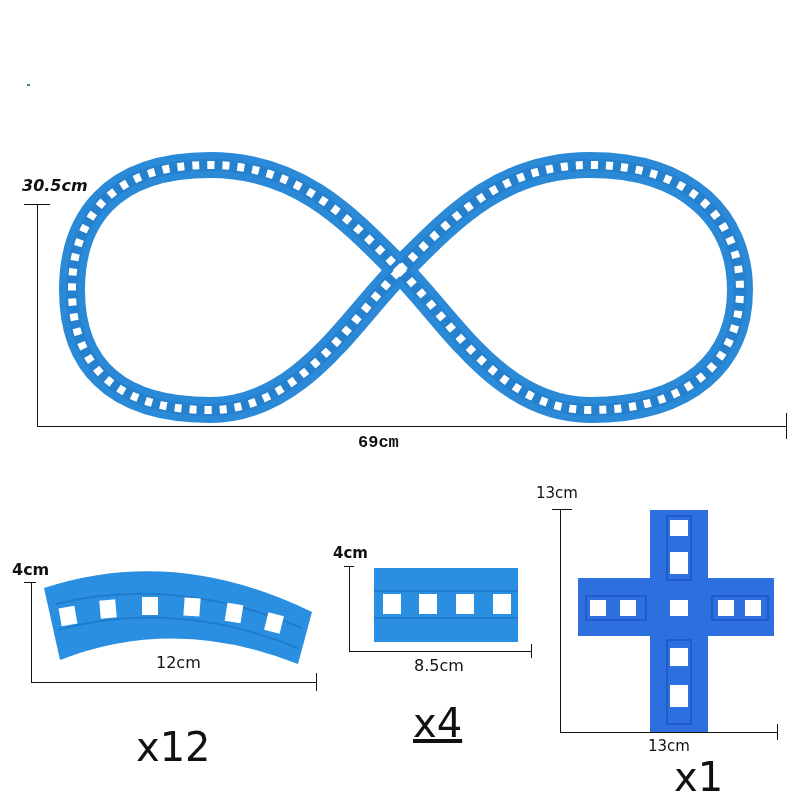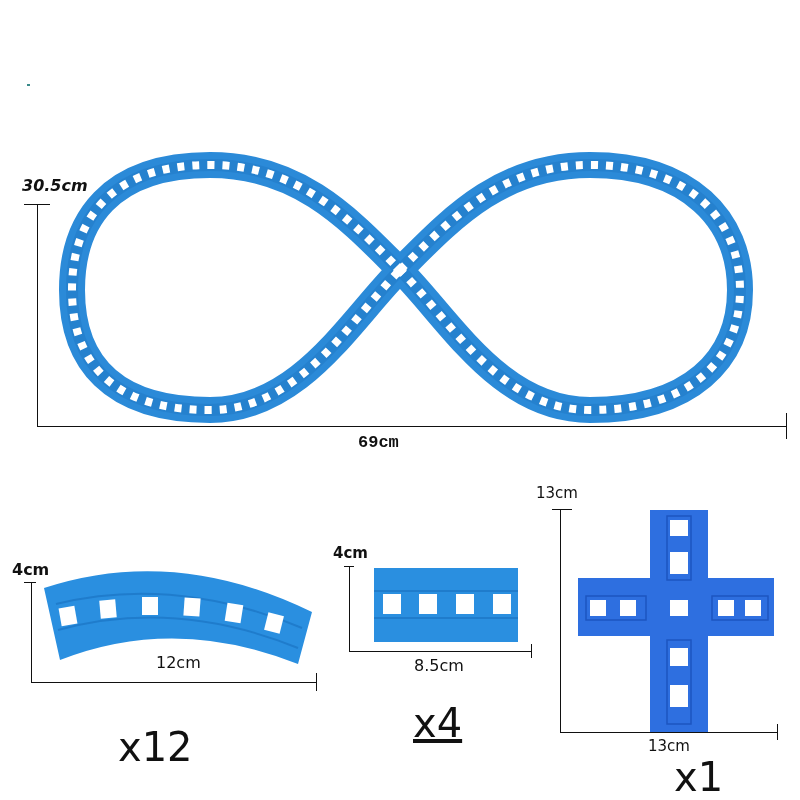--- a/index.html
+++ b/index.html
@@ -56,21 +56,21 @@
     <path d="M58,630 Q175,598 298,648" fill="none" stroke="#1f7ccc" stroke-width="2"></path>
     <g fill="#ffffff">
       <rect x="60" y="607" width="16" height="18" transform="rotate(-10 68 616)"></rect>
       <rect x="100" y="600" width="16" height="18" transform="rotate(-5 108 609)"></rect>
       <rect x="142" y="597" width="16" height="18"></rect>
       <rect x="184" y="598" width="16" height="18" transform="rotate(4 192 607)"></rect>
       <rect x="226" y="604" width="16" height="18" transform="rotate(9 234 613)"></rect>
       <rect x="266" y="614" width="16" height="18" transform="rotate(14 274 623)"></rect>
     </g>
   </svg>
-  <span class="qty" style="left:118px;top:724px;">x12</span>
+  <span class="qty" style="left:136px;top:724px;">x12</span>
 </div>
 
 <div>
   <span class="dim-label" style="left:333px;top:544px;font-size:15px;">4cm</span>
   <div class="line" style="left:344px;top:566px;width:10px;height:1px;"></div>
   <div class="line" style="left:349px;top:566px;width:1px;height:86px;"></div>
   <div class="line" style="left:349px;top:651px;width:182px;height:1px;"></div>
   <div class="line" style="left:531px;top:644px;width:1px;height:14px;"></div>
   <span class="dim-label" style="left:414px;top:656px;font-weight:normal;">8.5cm</span>
   <svg width="800" height="800" style="left:0;top:0;" viewBox="0 0 800 800">

